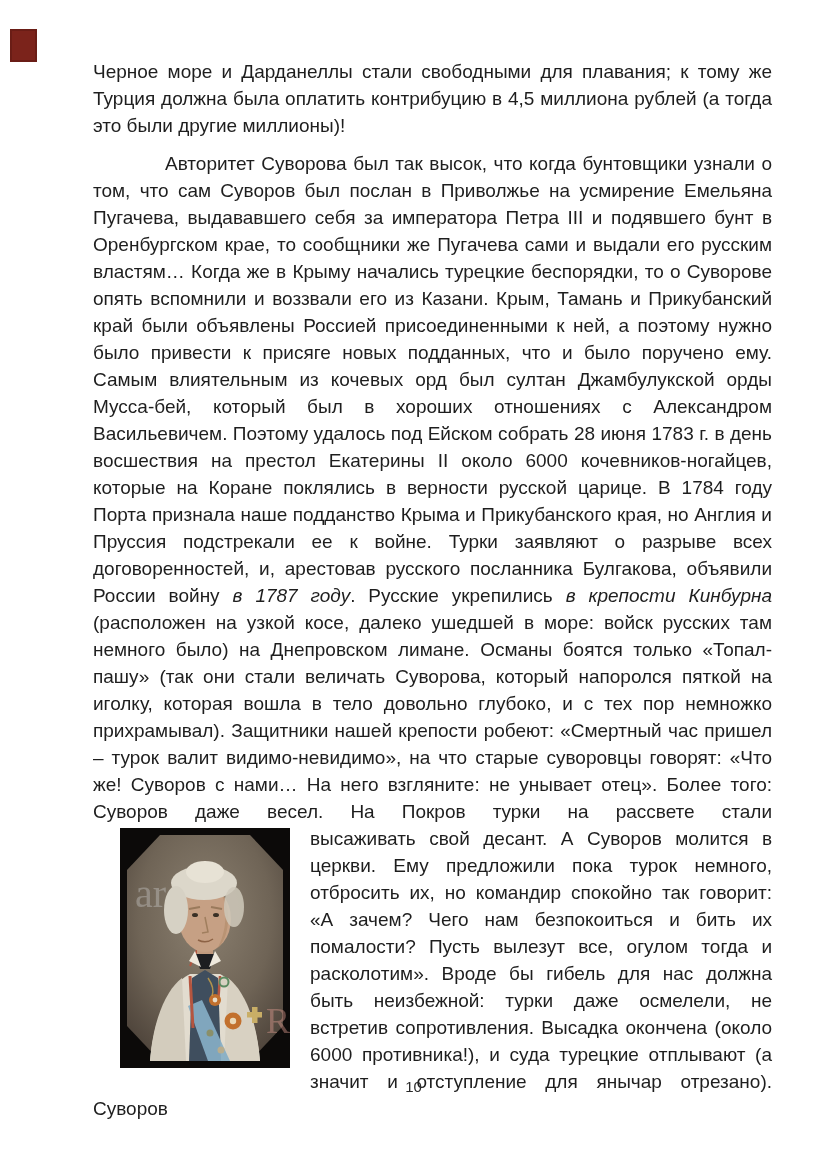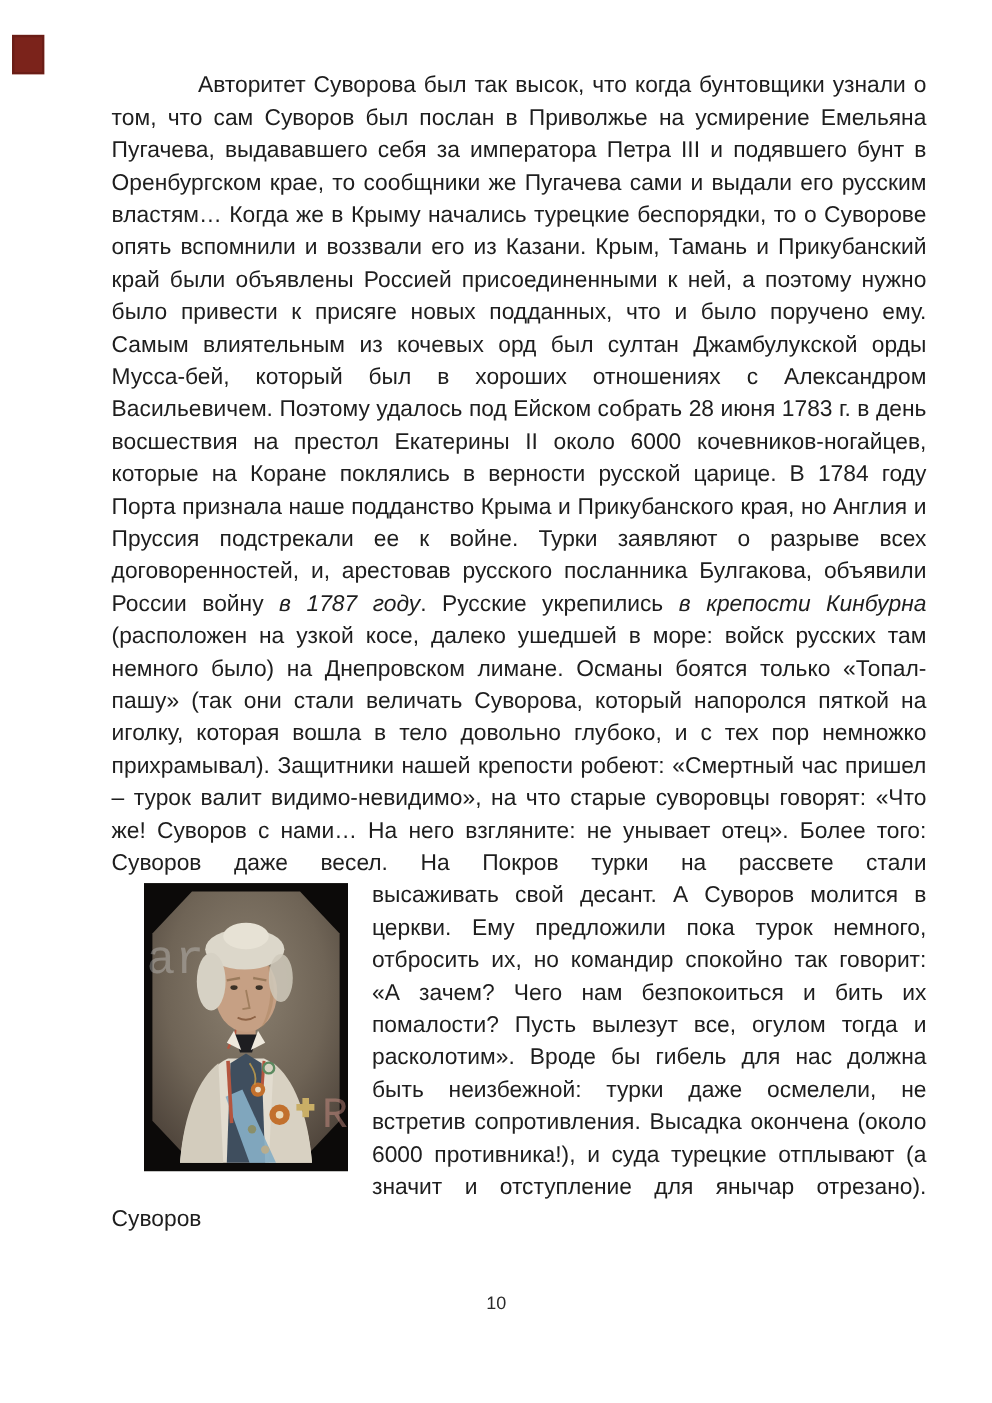--- a/index.html
+++ b/index.html
@@ -55,22 +55,23 @@
     float: left;
     width: 170px;
     height: 240px;
     margin: 3px 20px 2px 27px;
     position: relative;
     background: #0c0a09;
   }
   .portrait svg { display: block; }
   .watermark {
     position: absolute;
-    font-family: Liberation Mono, monospace;
+    font-family: Liberation Serif, serif;
     pointer-events: none;
+    margin-left: 13px;
   }
   .watermark-left {
     left: 2px;
     top: 52px;
     font-size: 40px;
     color: rgba(205, 205, 205, 0.38);
   }
   .watermark-right {
     right: 0px;
     top: 180px;
@@ -89,20 +90,21 @@
 </style>
 </head>
 <body>
 
 <div class="page">
 
   <div class="red-marker"></div>
 
   <div class="content">
 
+    <p class="para para-1">Черное море и Дарданеллы стали свободными для плавания; к тому же Турция должна была оплатить контрибуцию в 4,5 миллиона рублей (а тогда это были другие миллионы)!</p>
 
     <p class="para para-2a"><span>Авторитет Суворова был так высок, что когда бунтовщики узнали о том, что сам Суворов был послан в Приволжье на усмирение Емельяна Пугачева, выдававшего себя за императора Петра III и подявшего бунт в Оренбургском крае, то сообщники же Пугачева сами и выдали его русским властям… Когда же в Крыму начались турецкие беспорядки, то о Суворове опять вспомнили и воззвали его из Казани. Крым, Тамань и Прикубанский край были объявлены Россией присоединенными к ней, а поэтому нужно было привести к присяге новых подданных, что и было поручено ему. Самым влиятельным из кочевых орд был султан Джамбулукской орды Мусса-бей, который был в хороших отношениях с Александром Васильевичем. Поэтому удалось под Ейском собрать 28 июня 1783 г. в день восшествия на престол Екатерины II около 6000 кочевников-ногайцев, которые на Коране поклялись в верности русской царице. В 1784 году Порта признала наше подданство Крыма и Прикубанского края, но Англия и Пруссия подстрекали ее к войне. Турки заявляют о разрыве всех договоренностей, и, арестовав русского посланника Булгакова, объявили России войну </span><em>в 1787 году</em><span>. Русские укрепились </span><em>в крепости Кинбурна</em><span> (расположен на узкой косе, далеко ушедшей в море: войск русских там немного было) на Днепровском лимане. Османы боятся только «Топал-пашу» (так они стали величать Суворова, который напоролся пяткой на иголку, которая вошла в тело довольно глубоко, и с тех пор немножко прихрамывал). Защитники нашей крепости робеют: «Смертный час пришел – турок валит видимо-невидимо», на что старые суворовцы говорят: «Что же! Суворов с нами… На него взгляните: не унывает отец». Более того: Суворов даже весел. На Покров турки на рассвете стали</span></p>
 
     <div class="para-2b">
 
       <div class="portrait">
         <svg viewBox="0 0 170 240" width="170" height="240">
           <defs>
             <radialGradient id="bgGrad" cx="50%" cy="36%" r="78%">
               <stop offset="0%" stop-color="#8b8070"></stop>

